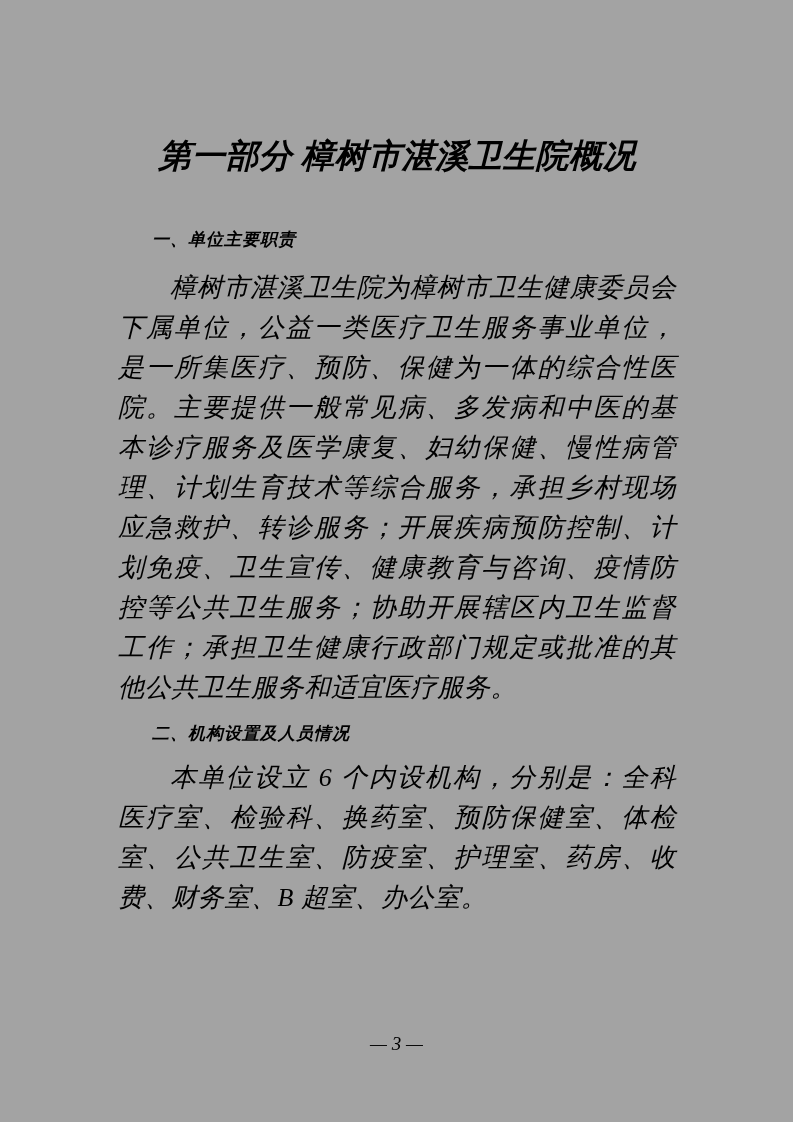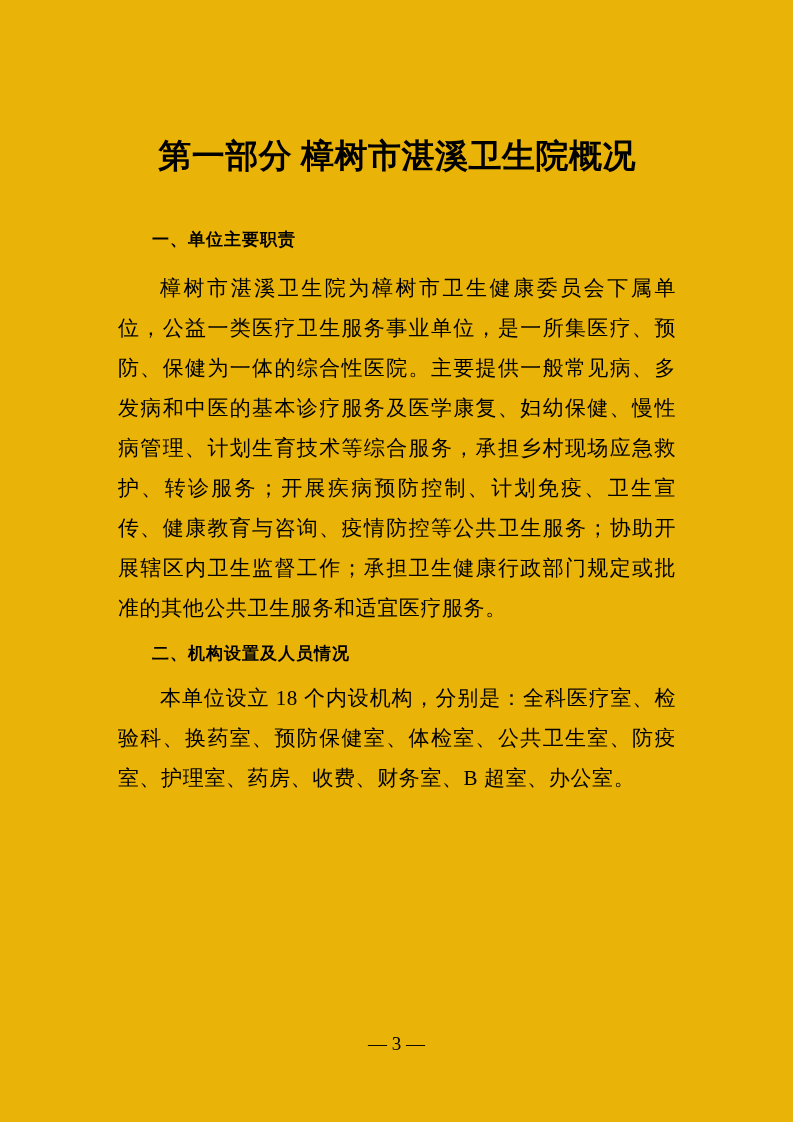--- a/index.html
+++ b/index.html
@@ -4,25 +4,26 @@
 <style>
   html, body {
     margin: 0;
     padding: 0;
     background: #ffffff;
   }
   .page {
     position: relative;
     width: 793px;
     height: 1122px;
-    background: #eab308;
+    background: #a3a3a3;
     color: #000000;
     overflow: hidden;
     box-sizing: border-box;
     font-family: "Liberation Serif", "DejaVu Serif", serif;
+    font-style: italic;
   }
   .content {
     padding: 0 117px 0 118px;
   }
   .doc-title {
     margin: 0;
     padding-top: 135px;
     text-align: center;
     font-size: 33px;
     line-height: 43px;
@@ -38,21 +39,21 @@
     text-indent: 2em;
     letter-spacing: 1px;
     font-family: "Liberation Sans", "DejaVu Sans", sans-serif;
   }
   .section-heading.second {
     margin-top: 6px;
     margin-bottom: 4px;
   }
   .body-para {
     margin: 0;
-    font-size: 21px;
+    font-size: 26px;
     line-height: 40px;
     text-align: justify;
     text-justify: inter-ideograph;
     text-indent: 2em;
     letter-spacing: 0.6px;
     font-family: "Liberation Serif", "DejaVu Serif", serif;
   }
   .body-para + .body-para {
     margin-top: 4px;
   }
@@ -75,19 +76,19 @@
   <div class="content">
 
     <h1 class="doc-title">第一部分 樟树市湛溪卫生院概况</h1>
 
     <h2 class="section-heading">一、单位主要职责</h2>
 
     <p class="body-para">樟树市湛溪卫生院为樟树市卫生健康委员会下属单位，公益一类医疗卫生服务事业单位，是一所集医疗、预防、保健为一体的综合性医院。主要提供一般常见病、多发病和中医的基本诊疗服务及医学康复、妇幼保健、慢性病管理、计划生育技术等综合服务，承担乡村现场应急救护、转诊服务；开展疾病预防控制、计划免疫、卫生宣传、健康教育与咨询、疫情防控等公共卫生服务；协助开展辖区内卫生监督工作；承担卫生健康行政部门规定或批准的其他公共卫生服务和适宜医疗服务。</p>
 
     <h2 class="section-heading second">二、机构设置及人员情况</h2>
 
-    <p class="body-para">本单位设立 18 个内设机构，分别是：全科医疗室、检验科、换药室、预防保健室、体检室、公共卫生室、防疫室、护理室、药房、收费、财务室、B 超室、办公室。</p>
+    <p class="body-para">本单位设立 6 个内设机构，分别是：全科医疗室、检验科、换药室、预防保健室、体检室、公共卫生室、防疫室、护理室、药房、收费、财务室、B 超室、办公室。</p>
 
 
   </div>
 
   <div class="page-footer">— 3 —</div>
 </div>
 
 </body></html>

